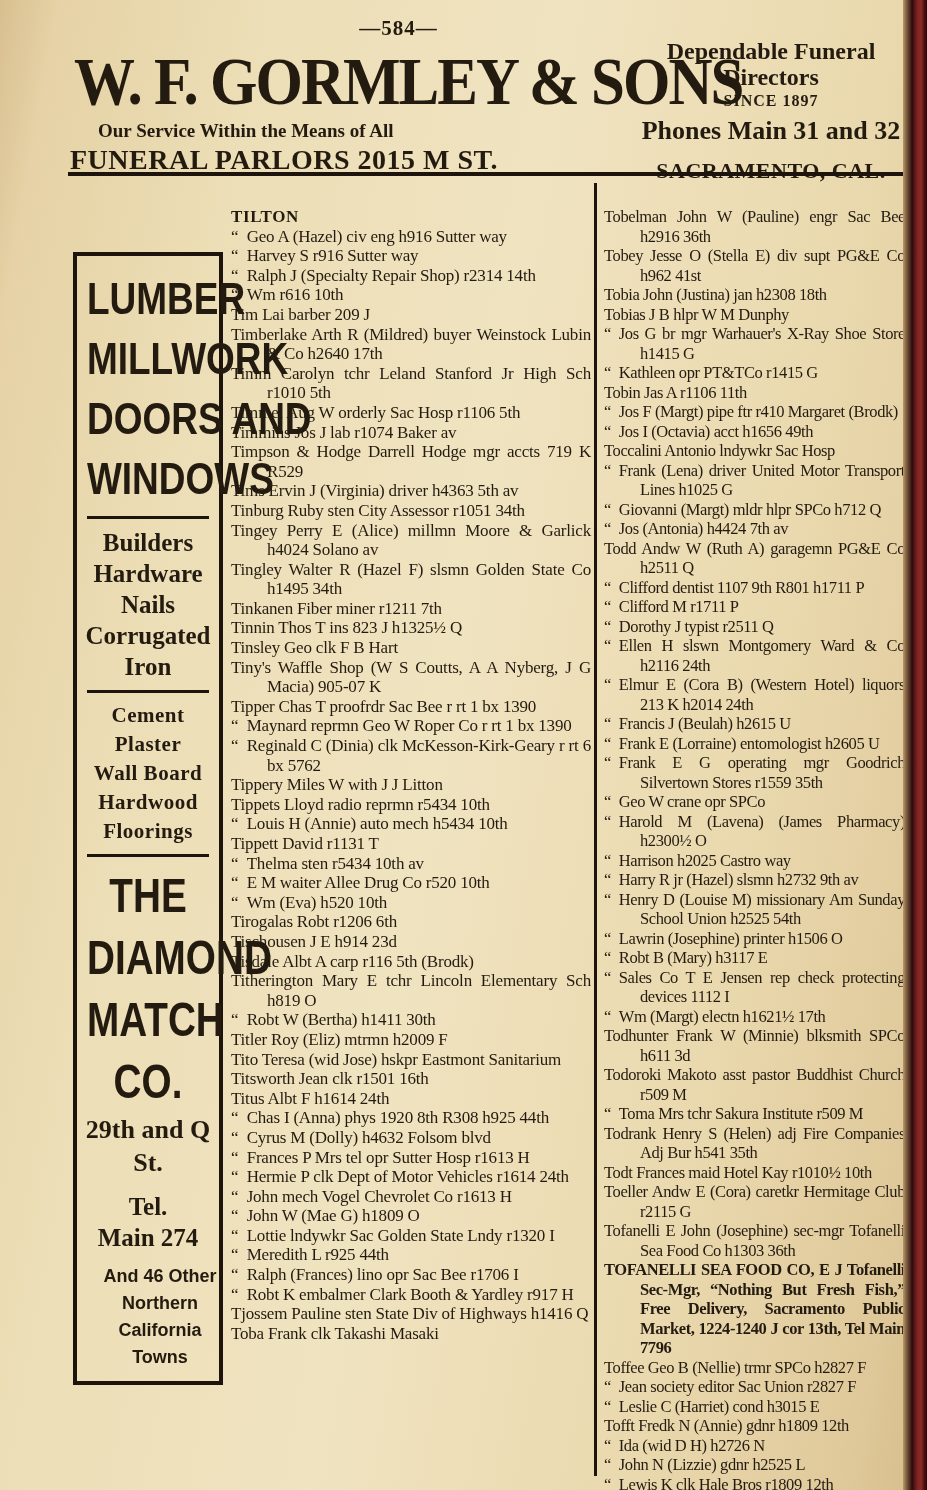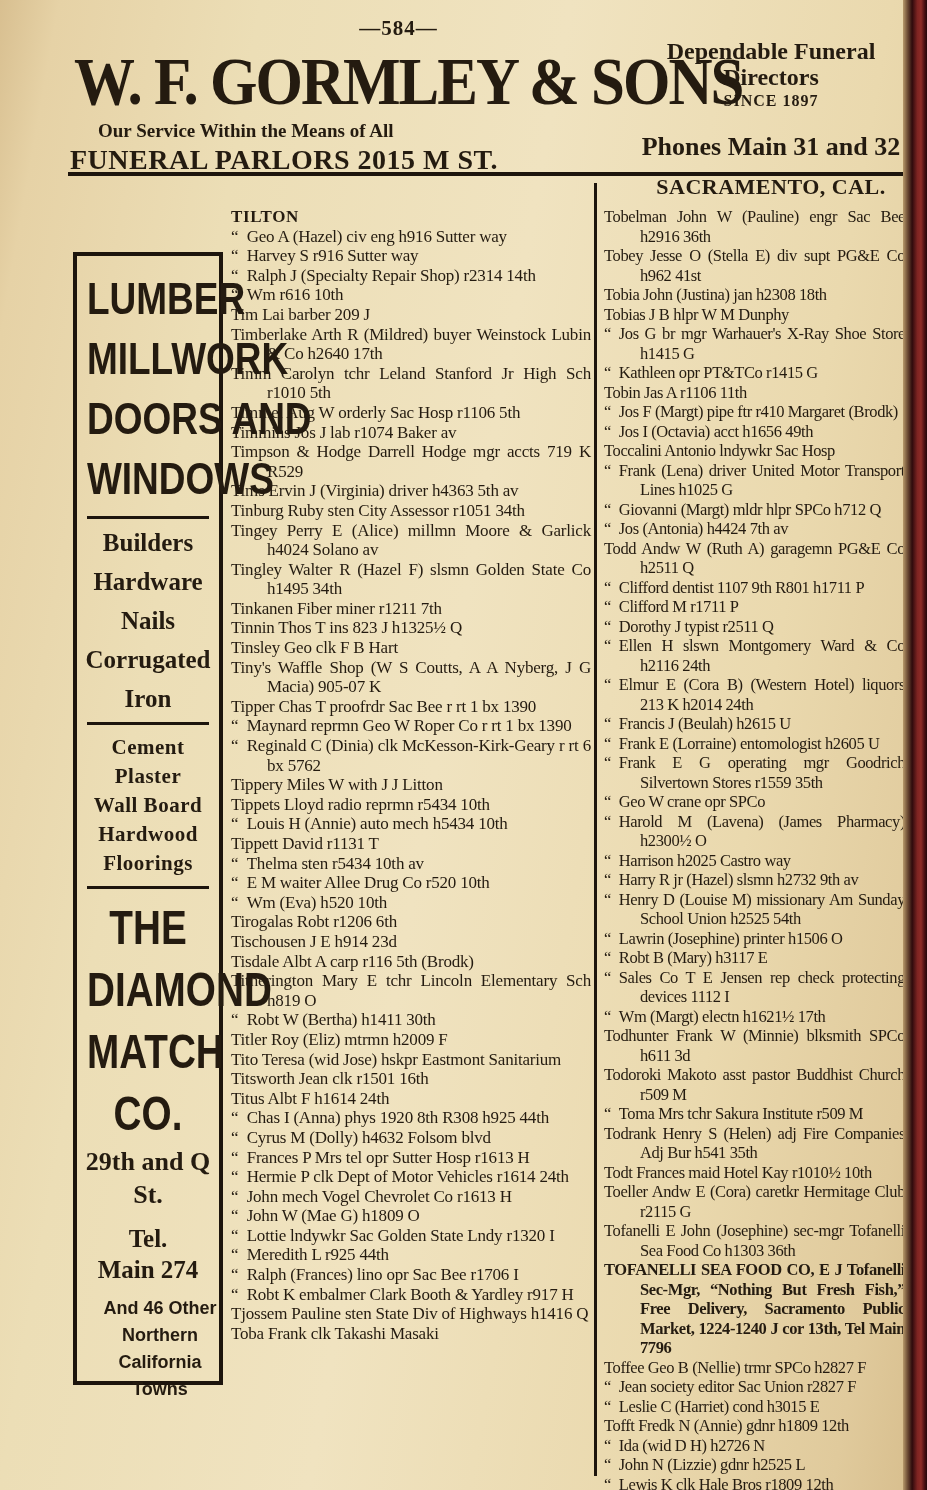--- a/index.html
+++ b/index.html
@@ -12,30 +12,30 @@
     font-size:21px;font-weight:bold;letter-spacing:1px;}
   
   .header-ad{position:absolute;left:68px;top:38px;width:838px;height:130px;}
   .ad-title{position:absolute;left:6px;top:4px;font-size:61px;font-weight:bold;
     letter-spacing:-2px;white-space:nowrap;transform:scaleY(1.12);transform-origin:left top;}
   .ad-tagline{position:absolute;left:30px;top:82px;font-size:19px;font-weight:bold;}
   .ad-address{position:absolute;left:2px;top:106px;font-size:28px;font-weight:bold;letter-spacing:0.5px;}
   .ad-right{position:absolute;right:2px;top:0;width:266px;text-align:center;font-weight:bold;}
   .ad-r1{font-size:24px;line-height:26px;}
   .ad-since{font-size:16px;margin-top:2px;letter-spacing:1px;}
-  .ad-phones{font-size:26px;margin-top:22px;white-space:nowrap;}
+  .ad-phones{font-size:26px;margin-top:6px;white-space:nowrap;}
   .ad-city{font-size:22px;margin-top:12px;letter-spacing:0.5px;}
   .header-rule{position:absolute;left:68px;top:172px;width:838px;height:4px;background:#1d150d;}
   
   .sidebar-box{position:absolute;left:73px;top:252px;width:150px;height:1133px;
     border:4px solid #1d150d;box-sizing:border-box;text-align:center;padding-top:12px;}
   .big-line{font-family:"Liberation Sans",sans-serif;font-weight:bold;font-size:43px;
     line-height:60px;transform:scale(0.86,1.05);white-space:nowrap;}
   .divider{height:3px;background:#1d150d;margin:8px 10px;}
-  .serif-lg div{font-size:25px;font-weight:bold;line-height:31px;margin-top:8px;}
+  .serif-lg div{font-size:25px;font-weight:bold;line-height:31px;}
   .serif-md div{font-size:21px;font-weight:bold;line-height:29px;letter-spacing:0.5px;}
   .big2 .big-line{font-size:45px;line-height:62px;}
   .addr div{font-size:26px;font-weight:bold;line-height:33px;}
   .tel{margin-top:12px;}
   .tel div{font-size:25px;font-weight:bold;line-height:31px;}
   .towns{margin-top:10px;}
   .towns div{font-family:"Liberation Sans",sans-serif;font-size:18px;font-weight:bold;line-height:27px;padding-left:24px;}
   
   .col{position:absolute;top:183px;margin-top:24px;}
   .col-left{left:231px;width:360px;}

